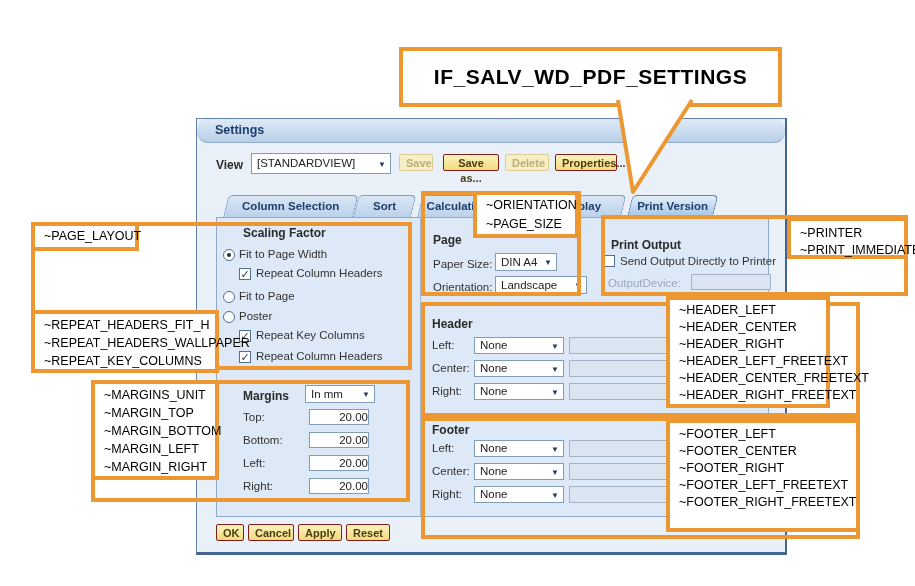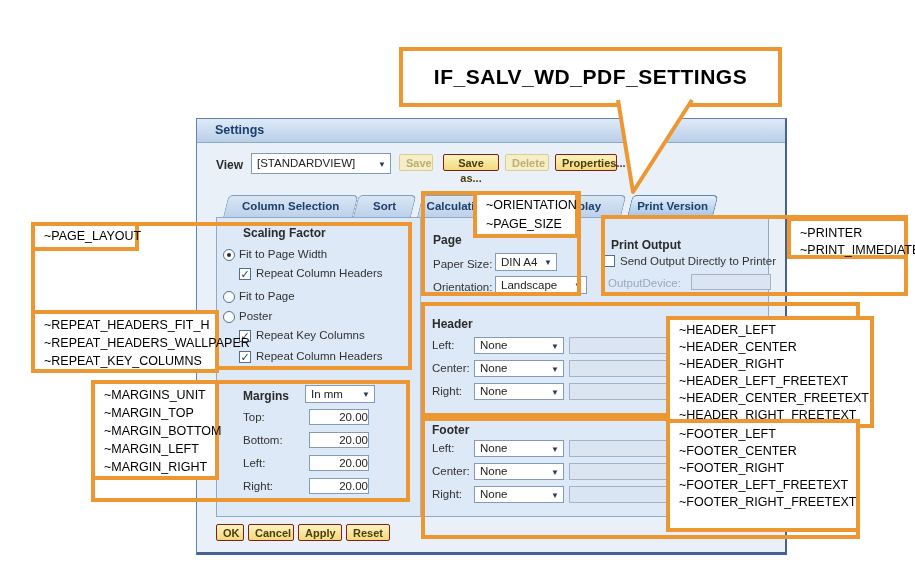--- a/index.html
+++ b/index.html
@@ -3,21 +3,21 @@
 <meta charset="utf-8">
 <style>
   html,body{margin:0;padding:0;background:#fff;}
   .screen{position:relative;width:915px;height:586px;background:#fff;overflow:hidden;
           font-family:"Liberation Sans","DejaVu Sans",sans-serif;}
   
   .dialog{position:absolute;left:196px;top:118px;width:591px;height:437px;background:#e9f0f8;
           border:1px solid #6584ad;border-right:2px solid #44648f;border-bottom:3px solid #44648f;
           box-sizing:border-box;z-index:1;}
   .titlebar{position:absolute;left:0;top:0;width:100%;height:24px;
-            background:linear-gradient(#dfeaf7,#b9cfe8);border-bottom:1px solid #8fa9c9;box-sizing:border-box;}
+            background:linear-gradient(#dfeaf7,#b9cfe8);border-bottom:1px solid #8fa9c9;box-sizing:border-box;border-radius:11px;}
   .titlebar span{display:block;padding-left:18px;line-height:23px;font-size:12.5px;font-weight:bold;color:#1c3e6e;}
   .lbl{position:absolute;font-size:11.5px;color:#333;white-space:nowrap;}
   .lbl.b{font-weight:bold;font-size:12px;color:#2b2b2b;}
   .lbl.dis{color:#98a8bc;}
   .sel{position:absolute;background:#fff;border:1px solid #7f9db9;box-sizing:border-box;
        font-size:11.5px;color:#222;padding-left:5px;white-space:nowrap;cursor:pointer;}
   .sel .val{display:inline-block;line-height:17px;}
   .sel .arr{position:absolute;right:4px;top:50%;transform:translateY(-50%);font-size:8px;color:#243c5c;}
   .inp{position:absolute;background:#fff;border:1px solid #7f9db9;box-sizing:border-box;
        font-size:11.5px;color:#222;}
@@ -212,21 +212,21 @@
     <div class="ln" style="line-height:19px">~PAGE_SIZE</div>
   </div>
 
   <div class="abox" style="left:601px;top:215px;width:307px;height:81px"></div>
   <div class="albl" style="left:787px;top:217px;width:121px;height:42px">
     <div class="ln" style="line-height:17px;padding-top:4px">~PRINTER</div>
     <div class="ln" style="line-height:17px">~PRINT_IMMEDIATE</div>
   </div>
 
   <div class="abox" style="left:421px;top:302px;width:439px;height:115px"></div>
-  <div class="albl" style="left:666px;top:316px;width:208px;height:112px">
+  <div class="albl" style="left:666px;top:296px;width:164px;height:112px">
     <div class="ln" style="line-height:17px;padding-top:2px">~HEADER_LEFT</div>
     <div class="ln" style="line-height:17px">~HEADER_CENTER</div>
     <div class="ln" style="line-height:17px">~HEADER_RIGHT</div>
     <div class="ln" style="line-height:17px">~HEADER_LEFT_FREETEXT</div>
     <div class="ln" style="line-height:17px">~HEADER_CENTER_FREETEXT</div>
     <div class="ln" style="line-height:17px">~HEADER_RIGHT_FREETEXT</div>
   </div>
 
   <div class="abox" style="left:421px;top:417px;width:439px;height:122px"></div>
   <div class="albl" style="left:666px;top:419px;width:194px;height:113px">

